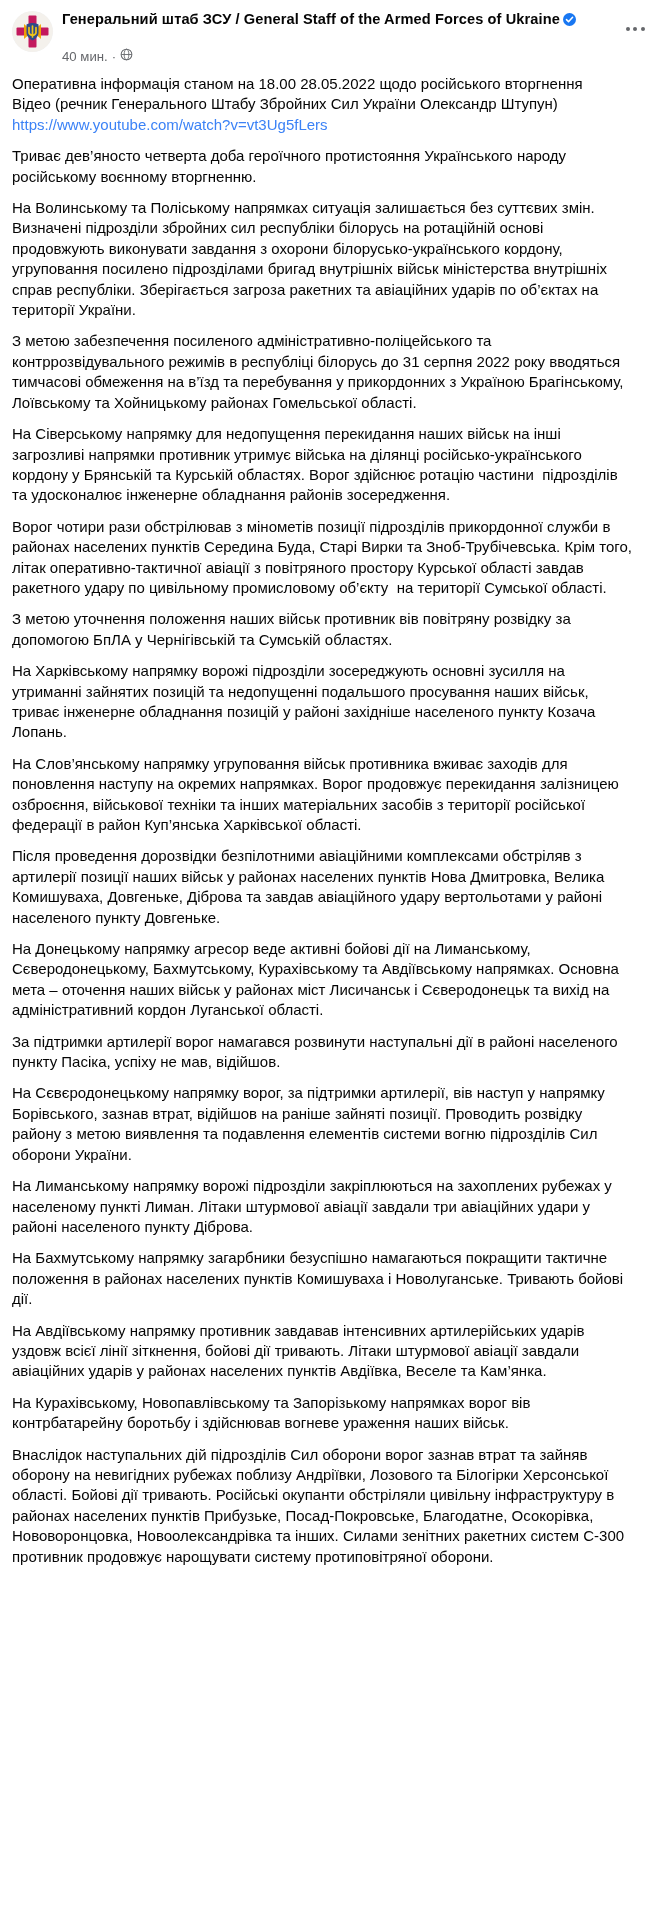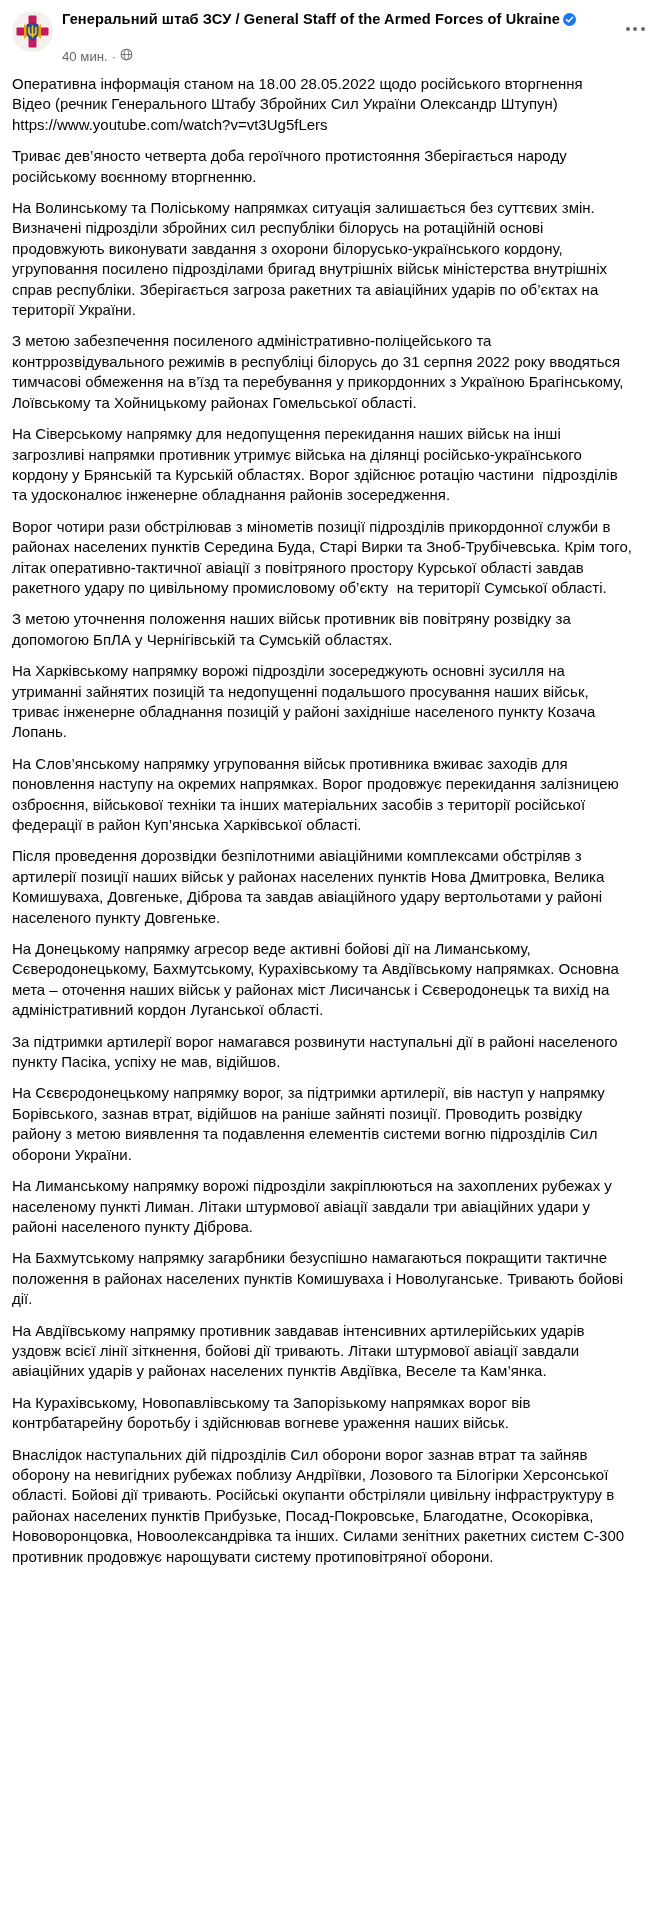--- a/index.html
+++ b/index.html
@@ -86,21 +86,21 @@
   }
   .para {
     margin: 0 16px 11px 0;
     font-size: 15px;
     line-height: 20.4px;
     color: #050505;
     white-space: pre-wrap;
   }
   .para.tight { margin-bottom: 0; }
   .link {
-    color: #000000;
+    color: #3b82f6;
     text-decoration: none;
     cursor: pointer;
     word-break: break-all;
   }
   .para-block { margin-bottom: 11px; }
 </style>
 </head>
 <body>
 
 <div class="post">
@@ -151,21 +151,21 @@
   </div>
 
   <div class="post-body">
 
     <div class="para-block">
       <p class="para tight">Оперативна інформація станом на 18.00 28.05.2022 щодо російського вторгнення</p>
       <p class="para tight">Відео (речник Генерального Штабу Збройних Сил України Олександр Штупун)</p>
       <p class="para tight"><a class="link" href="#">https://www.youtube.com/watch?v=vt3Ug5fLers</a></p>
     </div>
 
-    <p class="para">Триває дев’яносто четверта доба героїчного протистояння Зберігається народу російському воєнному вторгненню.</p>
+    <p class="para">Триває дев’яносто четверта доба героїчного протистояння Українського народу російському воєнному вторгненню.</p>
     <p class="para">На Волинському та Поліському напрямках ситуація залишається без суттєвих змін. Визначені підрозділи збройних сил республіки білорусь на ротаційній основі продовжують виконувати завдання з охорони білорусько-українського кордону, угруповання посилено підрозділами бригад внутрішніх військ міністерства внутрішніх справ республіки. Зберігається загроза ракетних та авіаційних ударів по об’єктах на території України.</p>
     <p class="para">З метою забезпечення посиленого адміністративно-поліцейського та контррозвідувального режимів в республіці білорусь до 31 серпня 2022 року вводяться тимчасові обмеження на в’їзд та перебування у прикордонних з Україною Брагінському, Лоївському та Хойницькому районах Гомельської області.</p>
     <p class="para">На Сіверському напрямку для недопущення перекидання наших військ на інші загрозливі напрямки противник утримує війська на ділянці російсько-українського кордону у Брянській та Курській областях. Ворог здійснює ротацію частини  підрозділів та удосконалює інженерне обладнання районів зосередження.</p>
     <p class="para">Ворог чотири рази обстрілював з мінометів позиції підрозділів прикордонної служби в районах населених пунктів Середина Буда, Старі Вирки та Зноб-Трубічевська. Крім того, літак оперативно-тактичної авіації з повітряного простору Курської області завдав ракетного удару по цивільному промисловому об’єкту  на території Сумської області.</p>
     <p class="para">З метою уточнення положення наших військ противник вів повітряну розвідку за допомогою БпЛА у Чернігівській та Сумській областях.</p>
     <p class="para">На Харківському напрямку ворожі підрозділи зосереджують основні зусилля на утриманні зайнятих позицій та недопущенні подальшого просування наших військ, триває інженерне обладнання позицій у районі західніше населеного пункту Козача Лопань.</p>
     <p class="para">На Слов’янському напрямку угруповання військ противника вживає заходів для поновлення наступу на окремих напрямках. Ворог продовжує перекидання залізницею озброєння, військової техніки та інших матеріальних засобів з території російської федерації в район Куп’янська Харківської області.</p>
     <p class="para">Після проведення дорозвідки безпілотними авіаційними комплексами обстріляв з артилерії позиції наших військ у районах населених пунктів Нова Дмитровка, Велика Комишуваха, Довгеньке, Діброва та завдав авіаційного удару вертольотами у районі населеного пункту Довгеньке.</p>
     <p class="para">На Донецькому напрямку агресор веде активні бойові дії на Лиманському, Сєверодонецькому, Бахмутському, Курахівському та Авдіївському напрямках. Основна мета – оточення наших військ у районах міст Лисичанськ і Сєверодонецьк та вихід на адміністративний кордон Луганської області.</p>
     <p class="para">За підтримки артилерії ворог намагався розвинути наступальні дії в районі населеного пункту Пасіка, успіху не мав, відійшов.</p>

